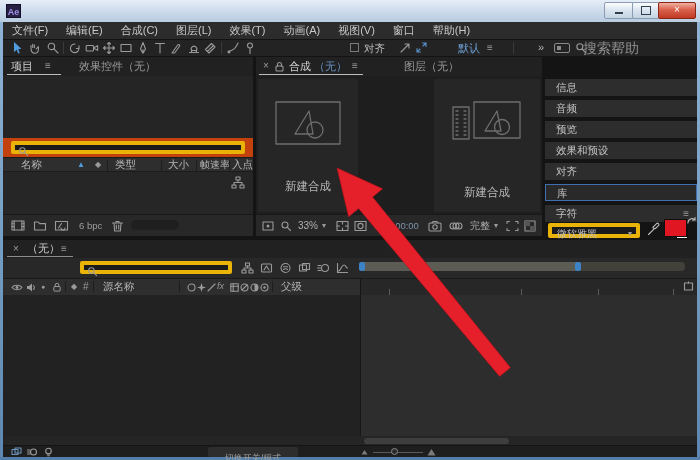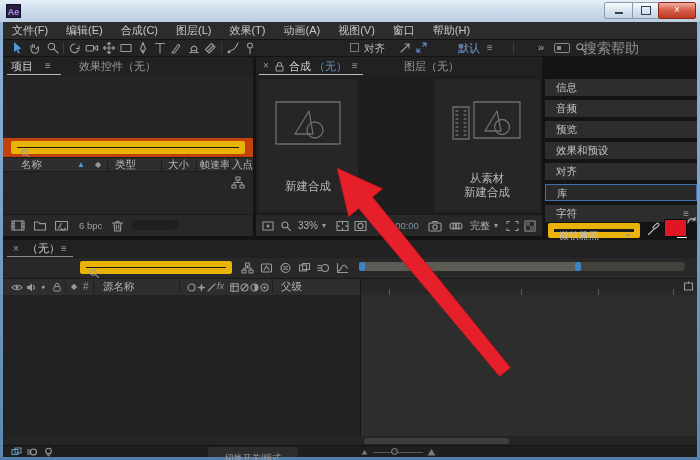--- a/index.html
+++ b/index.html
@@ -16,21 +16,21 @@
   .capclose{background:linear-gradient(180deg,#f0b0a2,#d9614c 45%,#c03a24);border-color:#8e2413;color:#fff;font-size:10px;text-align:center;line-height:14px;}
   .menubar{left:3px;top:22px;width:694px;height:18px;background:#2c2c2c;border-bottom:1px solid #131313;box-sizing:border-box;display:flex;align-items:center;}
   .menuitem{font-size:11px;color:#c9c9c9;padding:0 9px;line-height:17px;}
   .toolsbar{left:3px;top:40px;width:694px;height:17px;background:#232323;border-bottom:1px solid #131313;box-sizing:border-box;}
   .tool{position:absolute;top:1px;width:15px;height:15px;}
   .vsep{position:absolute;top:2px;width:1px;height:12px;background:#3a3a3a;}
   .dimtext{color:#989898;} .britext{color:#d5d5d5;} .midtext{color:#b5b5b5;}
   .panel{background:#c2410c;}
   .tabstrip{background:#212121;}
   .underline{background:#bdbdbd;height:1px;}
-  .inputbox{background:#1b1b1b;border-radius:2px;border:6px solid #eab308;box-sizing:border-box;}
+  .inputbox{background:#1b1b1b;border-radius:2px;border:4px solid #eab308;box-sizing:border-box;}
   .dockrow{left:545px;width:152px;height:17px;background:#2d2d2d;color:#c3c3c3;font-size:10.5px;line-height:17px;}
   .dockrow .lbl{margin-left:11px;}
   .bluebox{border:1px solid #3f6fae !important;background:#292929 !important;}
   .colsep{position:absolute;top:2px;width:1px;height:11px;background:#1e1e1e;}
   .tick{position:absolute;top:10px;width:1px;height:6px;background:#5a5a5a;}
   .arrowsvg{left:0;top:0;pointer-events:none;z-index:60;}
 </style>
 </head>
 <body>
 
@@ -269,21 +269,20 @@
     <div class="ab" style="left:178px;top:22px;width:106px;height:133px;background:#262626;">
       <span class="ab" style="left:18px;top:22px;">
         <svg class="ic" width="70" height="44" viewBox="0 0 70 44" style="stroke:#6e6e6e;stroke-width:1.3">
           <rect x="1" y="6" width="16" height="32"></rect>
             <path d="M4,10 h2 M4,14 h2 M4,18 h2 M4,22 h2 M4,26 h2 M4,30 h2 M4,34 h2 M12,10 h2 M12,14 h2 M12,18 h2 M12,22 h2 M12,26 h2 M12,30 h2 M12,34 h2"></path>
           <rect x="22" y="1" width="46" height="36"></rect>
             <path d="M33,30 L45,10 L49,30 Z"></path>
             <circle cx="50" cy="26" r="7.5"></circle>
           </svg>
         </span>
-      <span class="ab tx" style="left:0;top:92px;width:106px;text-align:center;font-size:11.5px;color:#b8b8b8;">从素材</span>
       <span class="ab tx" style="left:0;top:106px;width:106px;text-align:center;font-size:11.5px;color:#b8b8b8;">新建合成</span>
     </div>
 
     <div class="ab" style="left:0;top:157px;width:286px;height:22px;background:#282828;border-top:1px solid #191919;box-sizing:border-box;">
       <span class="ab" style="left:6px;top:5px;">
         <svg class="ic" width="12" height="12" viewBox="0 0 12 12">
             <rect x="1" y="2" width="10" height="8"></rect>
             <circle class="fl" cx="6" cy="6" r="1.5"></circle>
           </svg>
         </span>

